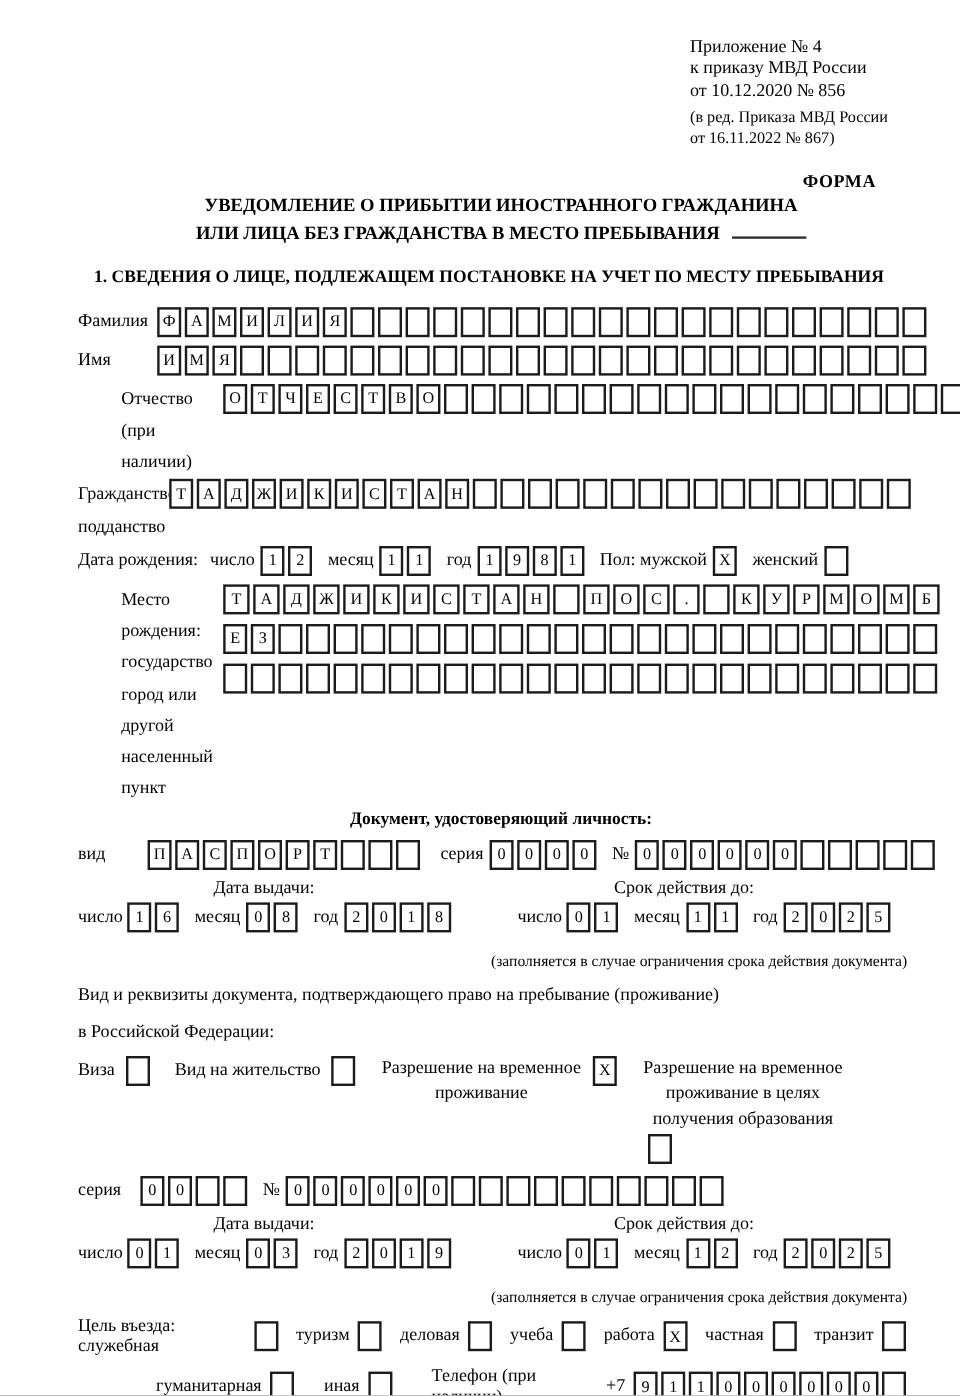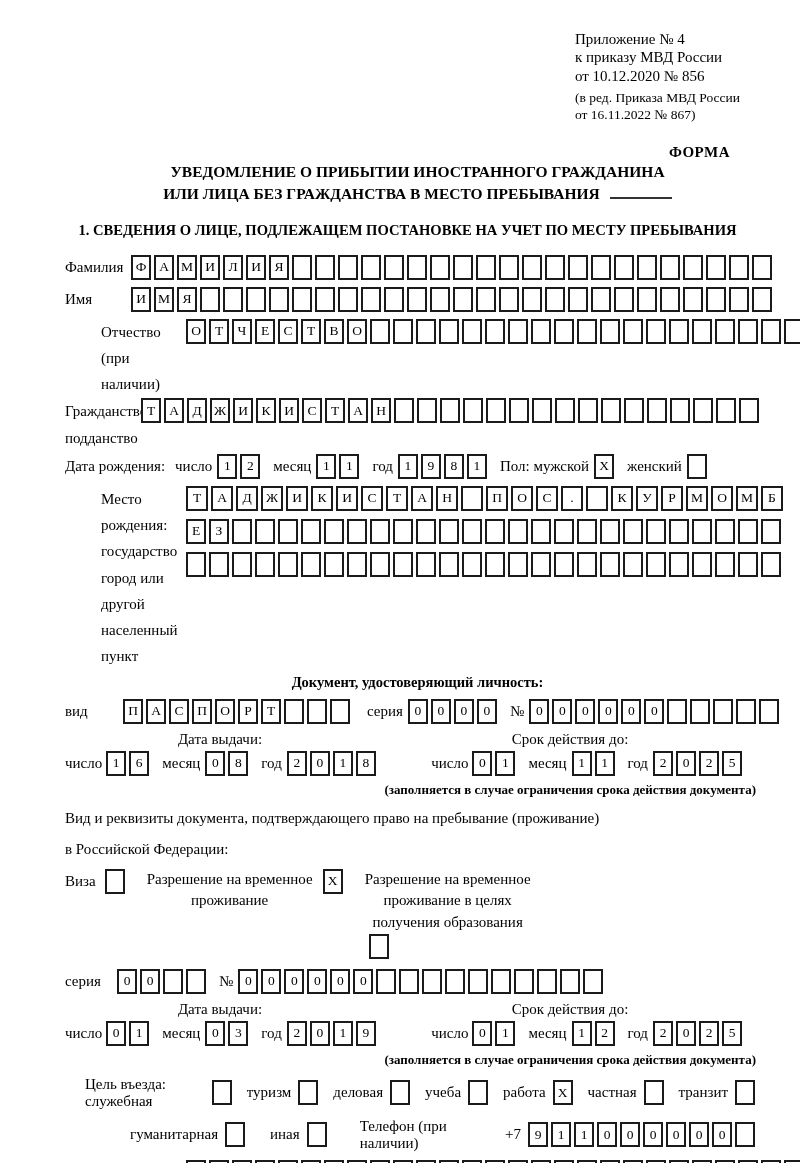--- a/index.html
+++ b/index.html
@@ -31,28 +31,28 @@
   .w66{width:66px;}  .w76{width:76px;}  .w85{width:85px;margin-left:36px;}
   .dlbl{margin:0 5px 0 10px;flex:0 0 auto;}
   .mb{margin-bottom:8px;}
   .center-bold{text-align:center;font-weight:bold;margin:4px 0 8px 0;font-size:14.5px;}
   .dhrow{position:relative;height:20px;margin-top:4px;}
   .dh-a{position:absolute;left:155px;transform:translateX(-50%);}
   .dh-b{position:absolute;left:505px;transform:translateX(-50%);}
   .drow{display:flex;align-items:center;margin-bottom:2px;}
   .dgroup{display:flex;align-items:center;}
   .dgroup.right{margin-left:auto;margin-right:25px;}
-  .note{text-align:right;padding-right:14px;font-size:13px;margin:6px 0 8px 0;font-weight:bold;}
+  .note{text-align:right;padding-right:14px;font-size:13px;margin:16px 0 8px 0;}
   .para{margin:6px 0 2px 0;line-height:1.7;}
   .optrow{display:flex;align-items:flex-start;margin:6px 0 10px 0;}
   .opt{display:flex;align-items:center;}
   .opt .cells{margin-left:9px;}
   .optblock{width:168px;text-align:center;line-height:1.45;}
   .gap18{margin-left:18px;} .gap14{margin-left:14px;} .gap10{margin-left:10px;}
-  .purpose-row{display:flex;align-items:center;margin-bottom:8px;margin-left:20px;}
+  .purpose-row{display:flex;align-items:center;margin-bottom:8px;}
   .purpose-row .plbl{margin-right:7px;}
   .purpose-row .cells{margin-right:12px;}
   .indent{margin-left:65px;}
   .lblline{line-height:1.75;}
 </style>
 </head>
 <body>
 
 <div class="page">
 
@@ -426,20 +426,26 @@
   <div class="para">Вид и реквизиты документа, подтверждающего право на пребывание (проживание)</div>
   <div class="para">в Российской Федерации:</div>
 
   <div class="optrow">
     <div class="opt">
       <span>Виза</span>
       <div class="cells">
           <div class="cell"></div>
         </div>
     </div>
+    <div class="opt gap18">
+      <span>Вид на жительство</span>
+      <div class="cells">
+          <div class="cell"></div>
+        </div>
+    </div>
     <div class="opt gap18" style="align-items:flex-start;">
       <span class="optblock">Разрешение на временное проживание</span>
       <div class="cells">
           <div class="cell">X</div>
         </div>
     </div>
     <div class="opt gap14" style="align-items:flex-start;flex-direction:column;">
       <span class="optblock" style="width:176px;">Разрешение на временное проживание в целях получения образования</span>
       <div class="cells">
           <div class="cell"></div>

